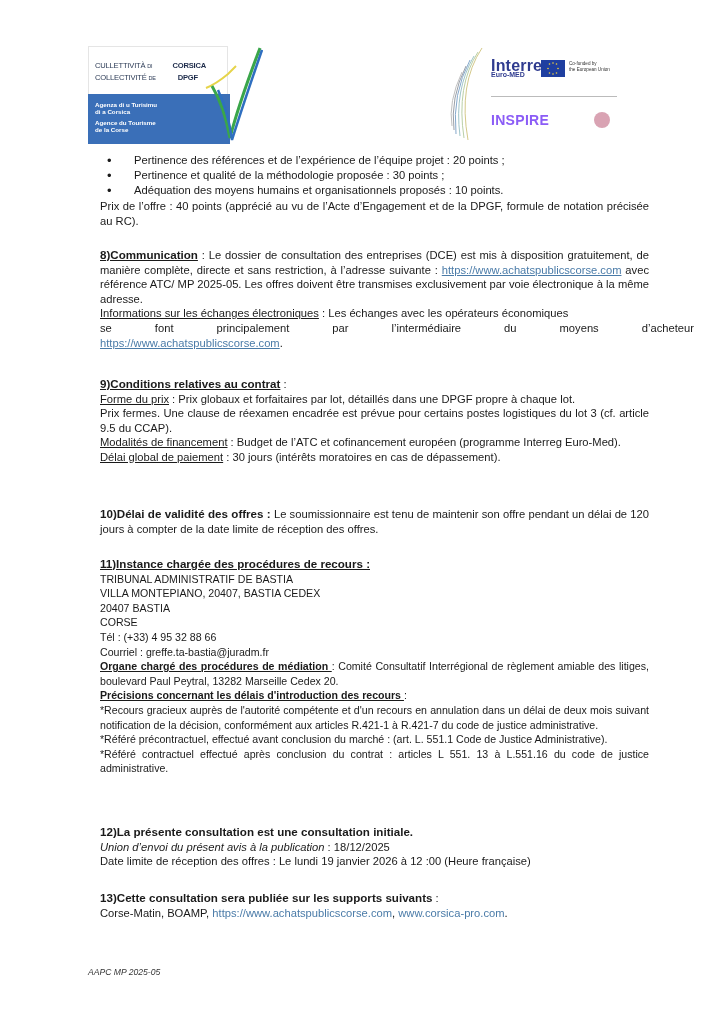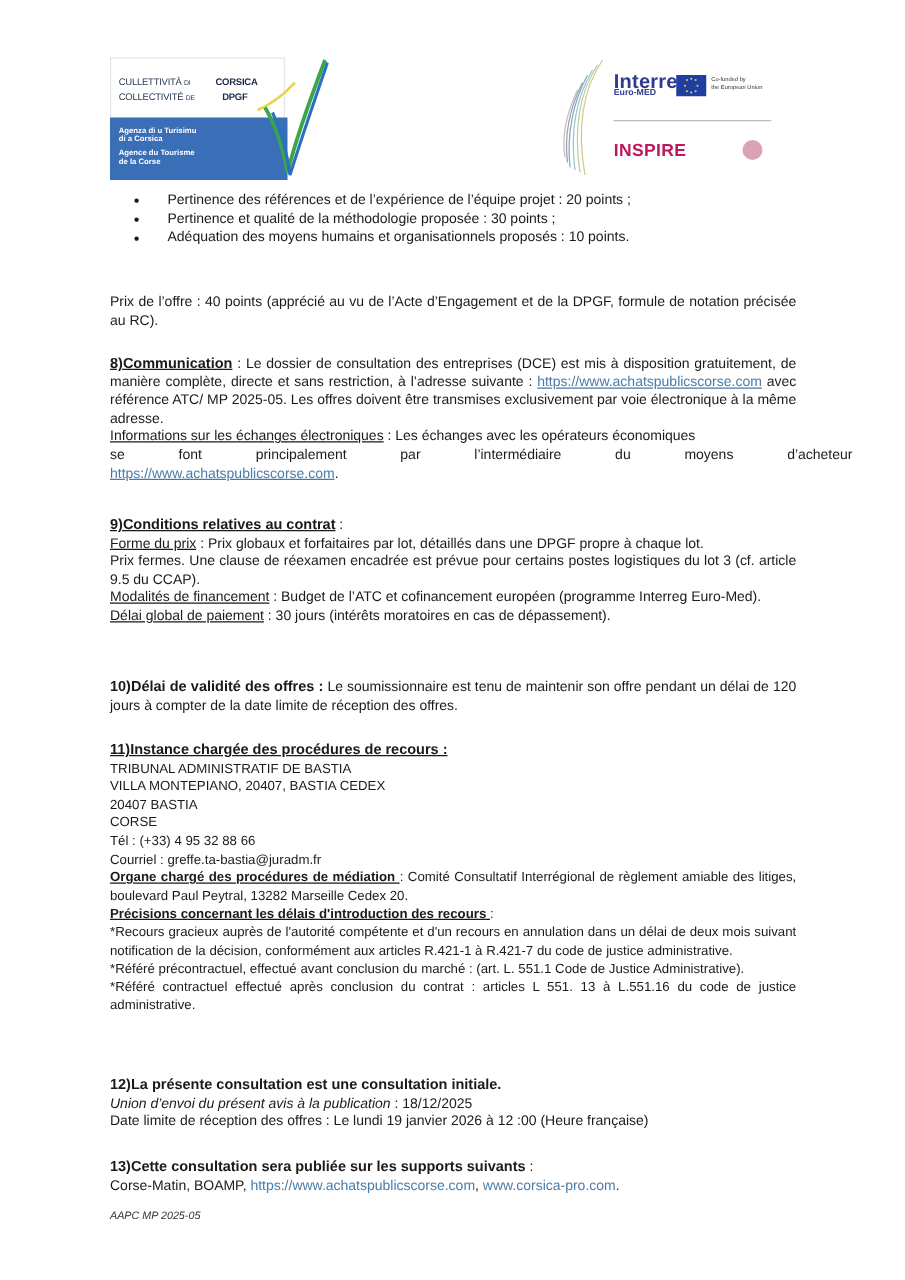--- a/index.html
+++ b/index.html
@@ -19,25 +19,25 @@
     .logo-left .blue-part span { position: absolute; left: 7px; color: #fff; font-size: 6.2px; font-weight: bold; line-height: 7px; white-space: nowrap; }
     .logo-left svg { position: absolute; left: 0; top: 0; }
 
     .logo-right { position: absolute; left: 448px; top: 44px; width: 190px; height: 100px; }
     .logo-right .arcs { position: absolute; left: 0; top: 0; }
     .logo-right .interreg { position: absolute; left: 43px; top: 13px; font-size: 16px; font-weight: bold; color: #2f3b8f; letter-spacing: 0.2px; }
     .logo-right .euromed { position: absolute; left: 43px; top: 27px; font-size: 7px; font-weight: bold; color: #2f3b8f; }
     .logo-right .euflag { position: absolute; left: 93px; top: 16px; width: 24px; height: 17px; background: #1f3fa0; }
     .logo-right .cofunded { position: absolute; left: 121px; top: 17px; font-size: 4.6px; line-height: 5.5px; color: #333; }
     .logo-right .divider { position: absolute; left: 43px; top: 52px; width: 126px; height: 1px; background: #bbbbbb; }
-    .logo-right .inspire { position: absolute; left: 43px; top: 68px; font-size: 14px; font-weight: bold; color: #be185d; letter-spacing: 0.3px; }
+    .logo-right .inspire { position: absolute; left: 43px; top: 68px; font-size: 14px; font-weight: bold; color: #8b5cf6; letter-spacing: 0.3px; }
     .logo-right .seal { position: absolute; left: 146px; top: 68px; width: 16px; height: 16px; border-radius: 50%; background: #d9a3b3; }
 
     
-    .text { position: absolute; left: 88px; width: 549px; font-size: 11.2px; line-height: 14.6px; margin-top: 36px; }
+    .text { position: absolute; left: 100px; width: 549px; font-size: 11.2px; line-height: 14.6px; }
     .bullets { position: absolute; left: 100px; top: 153px; width: 540px; list-style: none; font-size: 11.2px; line-height: 15.2px; }
     .bullets li { position: relative; padding-left: 34px; }
     .bullets li::before { content: "\2022"; position: absolute; left: 7px; top: 0; font-size: 13px; }
     .justify { text-align: justify; }
     .link { color: #4a7ba8; text-decoration: underline; }
     .link-plain { color: #4a7ba8; }
     .u { text-decoration: underline; }
     .bold { font-weight: bold; }
     .ital { font-style: italic; }
     .h { font-weight: bold; font-size: 11.6px; }

